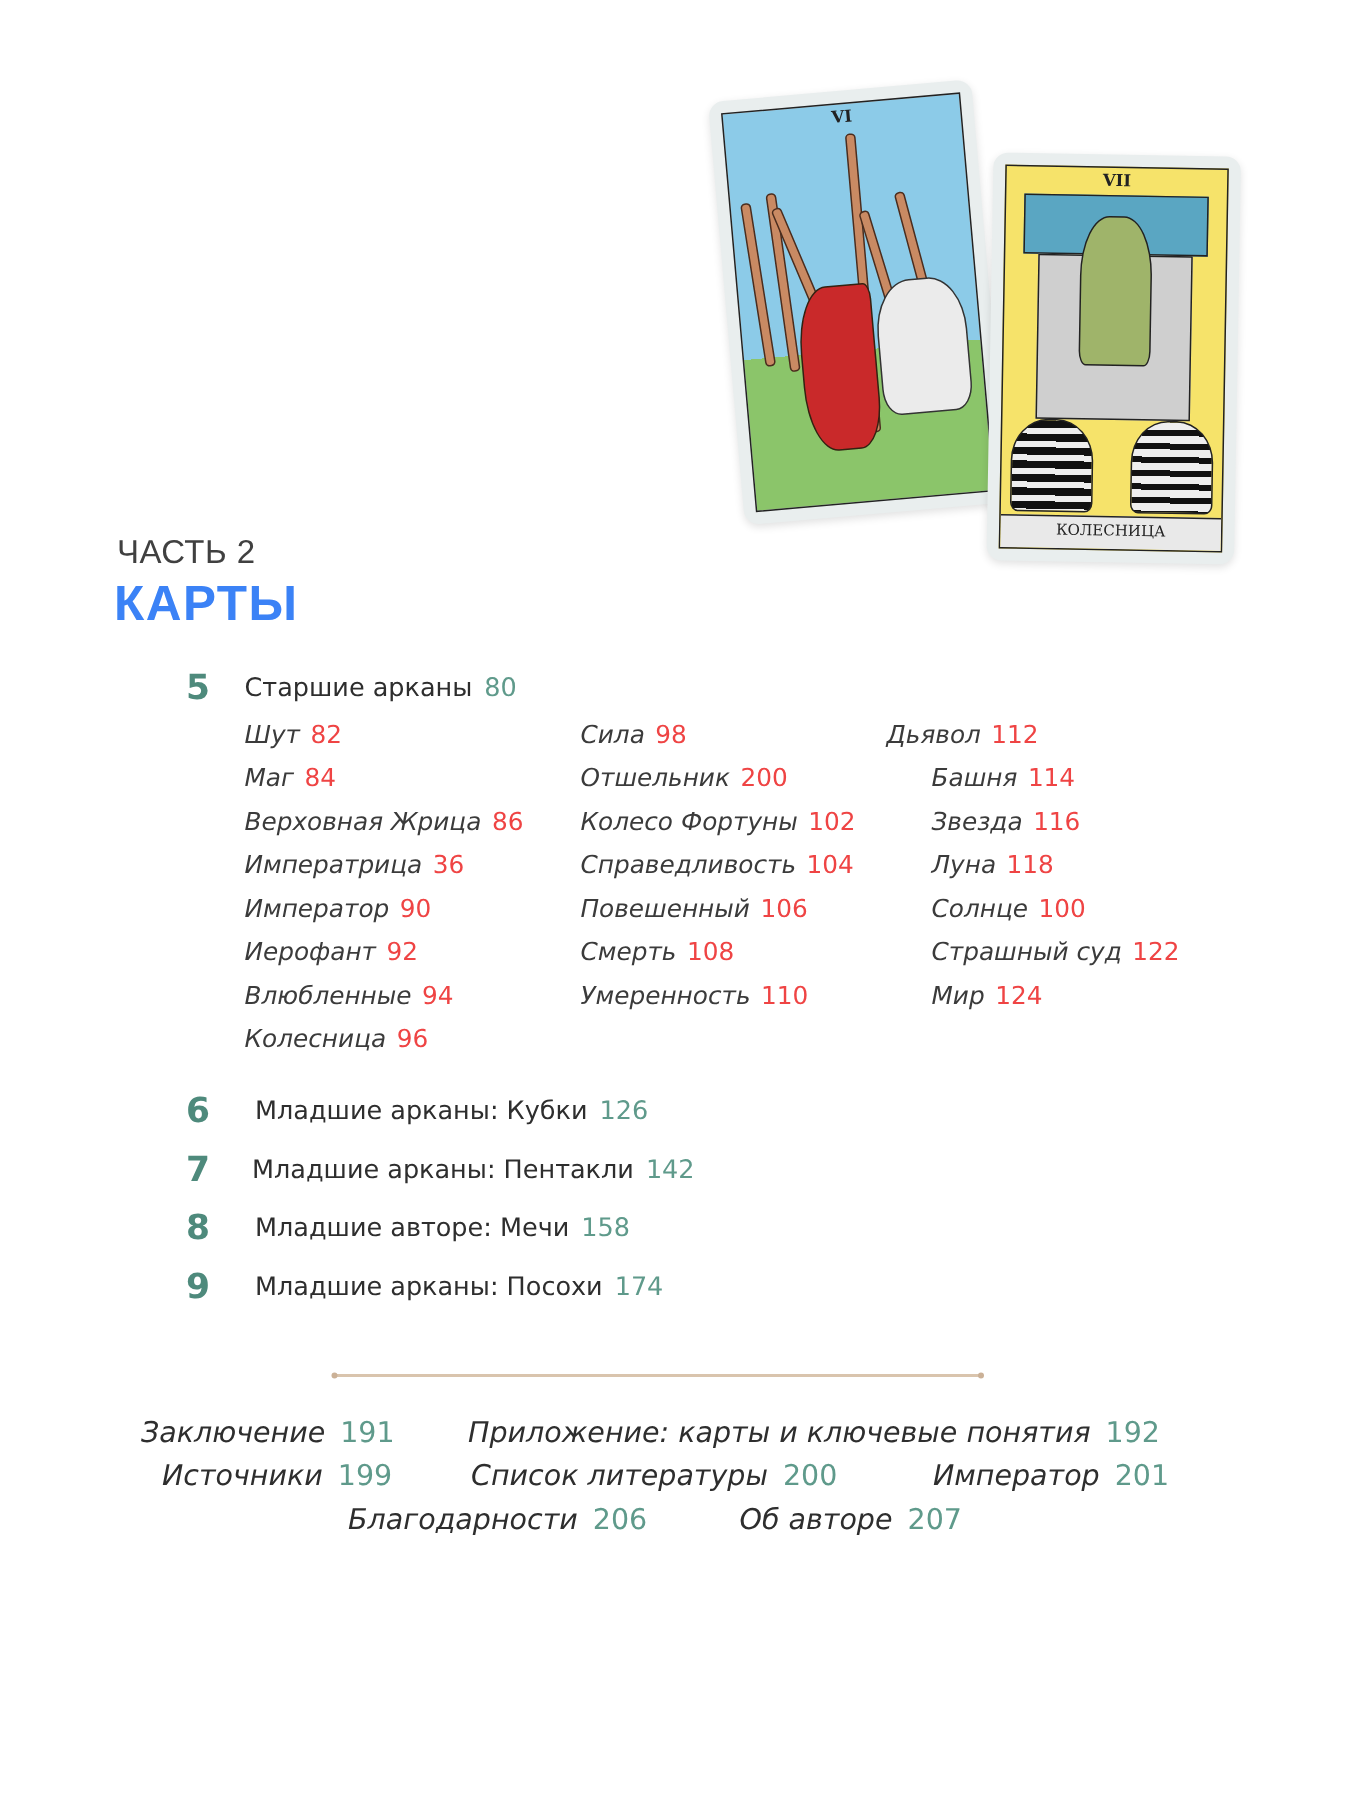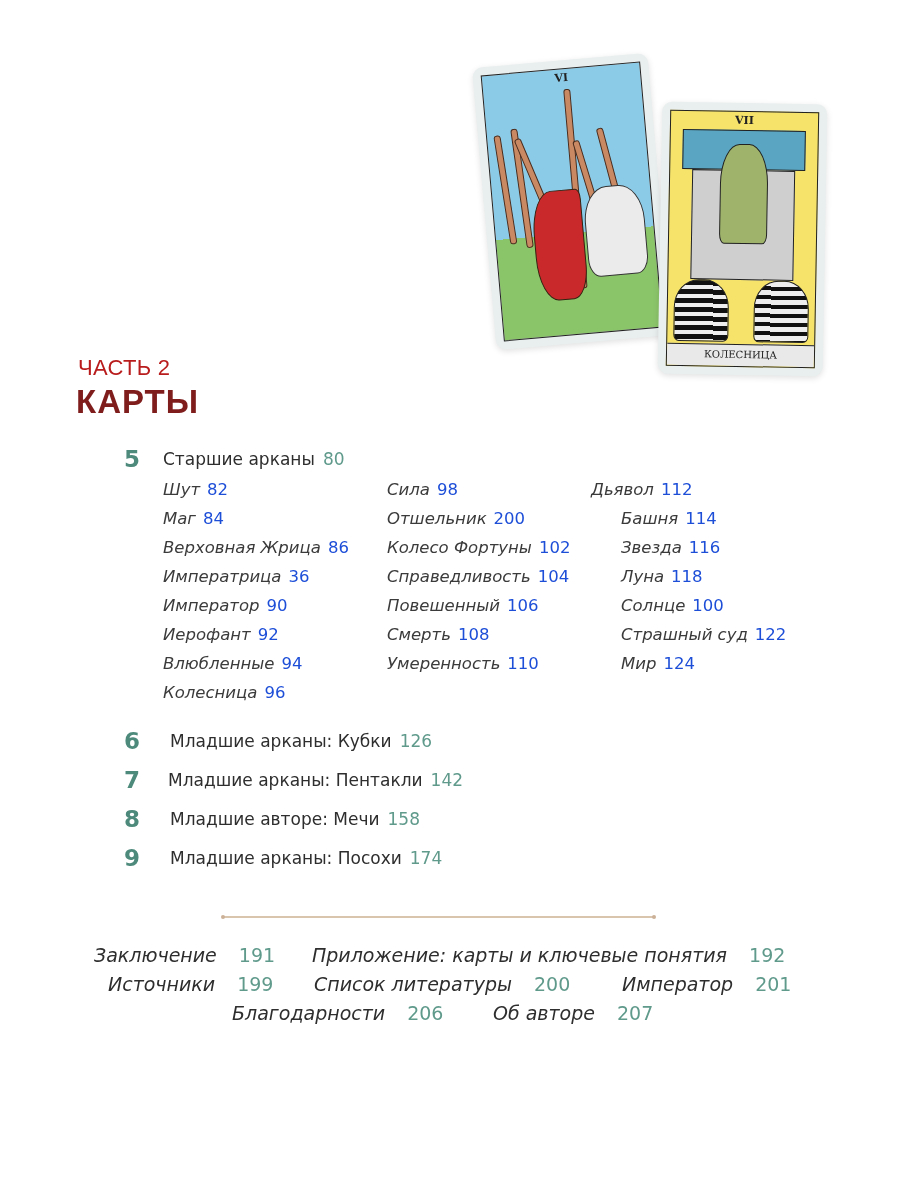--- a/index.html
+++ b/index.html
@@ -19,40 +19,40 @@
   .cloak { position: absolute; left: 38px; top: 120px; width: 50px; height: 110px; background: #c9292a; border: 1px solid #321; border-radius: 40% 10% 30% 40%; }
   .horse { position: absolute; left: 90px; top: 120px; width: 60px; height: 90px; background: #ebebeb; border: 1px solid #333; border-radius: 40% 40% 20% 20%; }
   .canopy { position: absolute; left: 12px; top: 18px; right: 12px; height: 40px; background: #5aa6c2; border: 1px solid #222; }
   .throne { position: absolute; left: 22px; top: 58px; right: 22px; height: 110px; background: #cfcfcf; border: 1px solid #222; }
   .knight { position: absolute; left: 50px; top: 32px; width: 48px; height: 100px; background: #9fb46a; border: 1px solid #222; border-radius: 40% 40% 10% 10%; }
   .sphinx { position: absolute; bottom: 24px; width: 55px; height: 62px; border: 1px solid #222; border-radius: 45% 45% 10% 10%; }
   .sphinx.black { left: 6px; background: repeating-linear-gradient(#111 0 5px, #eee 5px 9px); }
   .sphinx.white { right: 6px; background: repeating-linear-gradient(#eee 0 5px, #111 5px 9px); }
 
   
-  .part-label { position: absolute; left: 78px; top: 355px; font-family: "Liberation Sans", sans-serif; font-size: 22px; color: #b91c1c; letter-spacing: 0.3px; }
-  .part-title { position: absolute; left: 76px; top: 383px; font-family: "Liberation Sans", sans-serif; font-size: 33px; font-weight: 900; color: #7f1d1d; letter-spacing: 1px; }
+  .part-label { position: absolute; left: 78px; top: 355px; font-family: "Liberation Sans", sans-serif; font-size: 22px; color: #404040; letter-spacing: 0.3px; }
+  .part-title { position: absolute; left: 76px; top: 383px; font-family: "Liberation Sans", sans-serif; font-size: 33px; font-weight: 900; color: #3b82f6; letter-spacing: 1px; }
 
   
   .chap-num { position: absolute; font-family: "DejaVu Sans", sans-serif; font-weight: bold; font-size: 23px; color: #4e8a7c; }
   .chap-title { position: absolute; font-family: "DejaVu Sans", sans-serif; font-size: 17px; color: #2e2e2e; white-space: nowrap; }
   .page { color: #5f9a8b; margin-left: 8px; }
 
   
   .arcana { position: absolute; font-family: "DejaVu Sans", sans-serif; font-style: italic; font-size: 16.5px; color: #3b3b3b; white-space: nowrap; }
-  .arcana .page { font-style: normal; color: #1d4ed8; margin-left: 7px; }
+  .arcana .page { font-style: normal; color: #ef4444; margin-left: 7px; }
 
   
   .divider { position: absolute; left: 223px; top: 916px; width: 431px; height: 2px; background: #d9c4ad; }
   .divider::before, .divider::after { content: ""; position: absolute; top: -1px; width: 4px; height: 4px; border-radius: 50%; background: #cbb197; }
   .divider::before { left: -2px; } .divider::after { right: -2px; }
 
   
   .back { position: absolute; font-family: "DejaVu Sans", sans-serif; font-style: italic; font-size: 19px; color: #2e2e2e; white-space: nowrap; }
-  .back .page { font-style: normal; color: #5f9a8b; margin-left: 22px; }
+  .back .page { font-style: normal; color: #5f9a8b; margin-left: 10px; }
 </style>
 </head>
 <body>
 
 <div class="card card-six">
   <div class="card-inner">
     <div class="numeral">VI</div>
     <div class="wand" style="left:14px;top:60px;height:110px;transform:rotate(-4deg)"></div>
     <div class="wand" style="left:30px;top:55px;height:120px;transform:rotate(-3deg)"></div>
     <div class="wand" style="left:80px;top:20px;height:200px;"></div>

